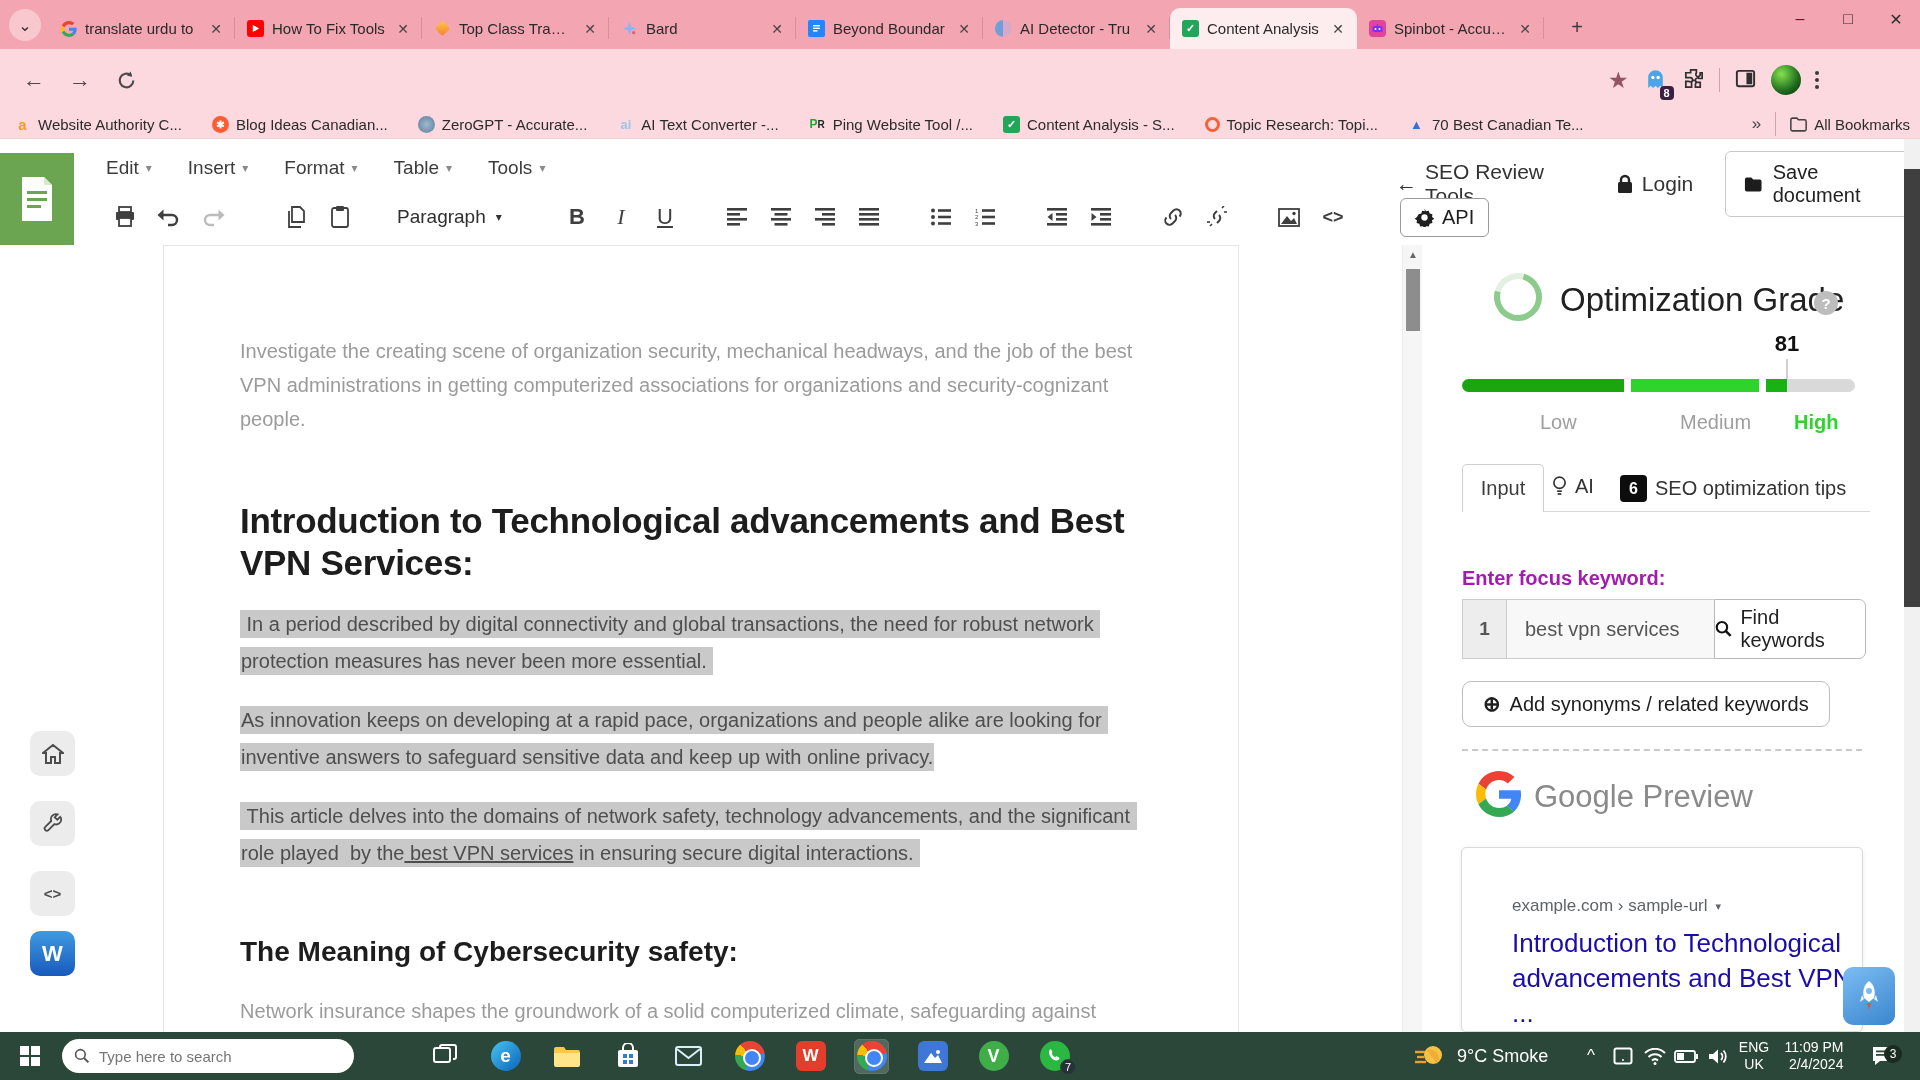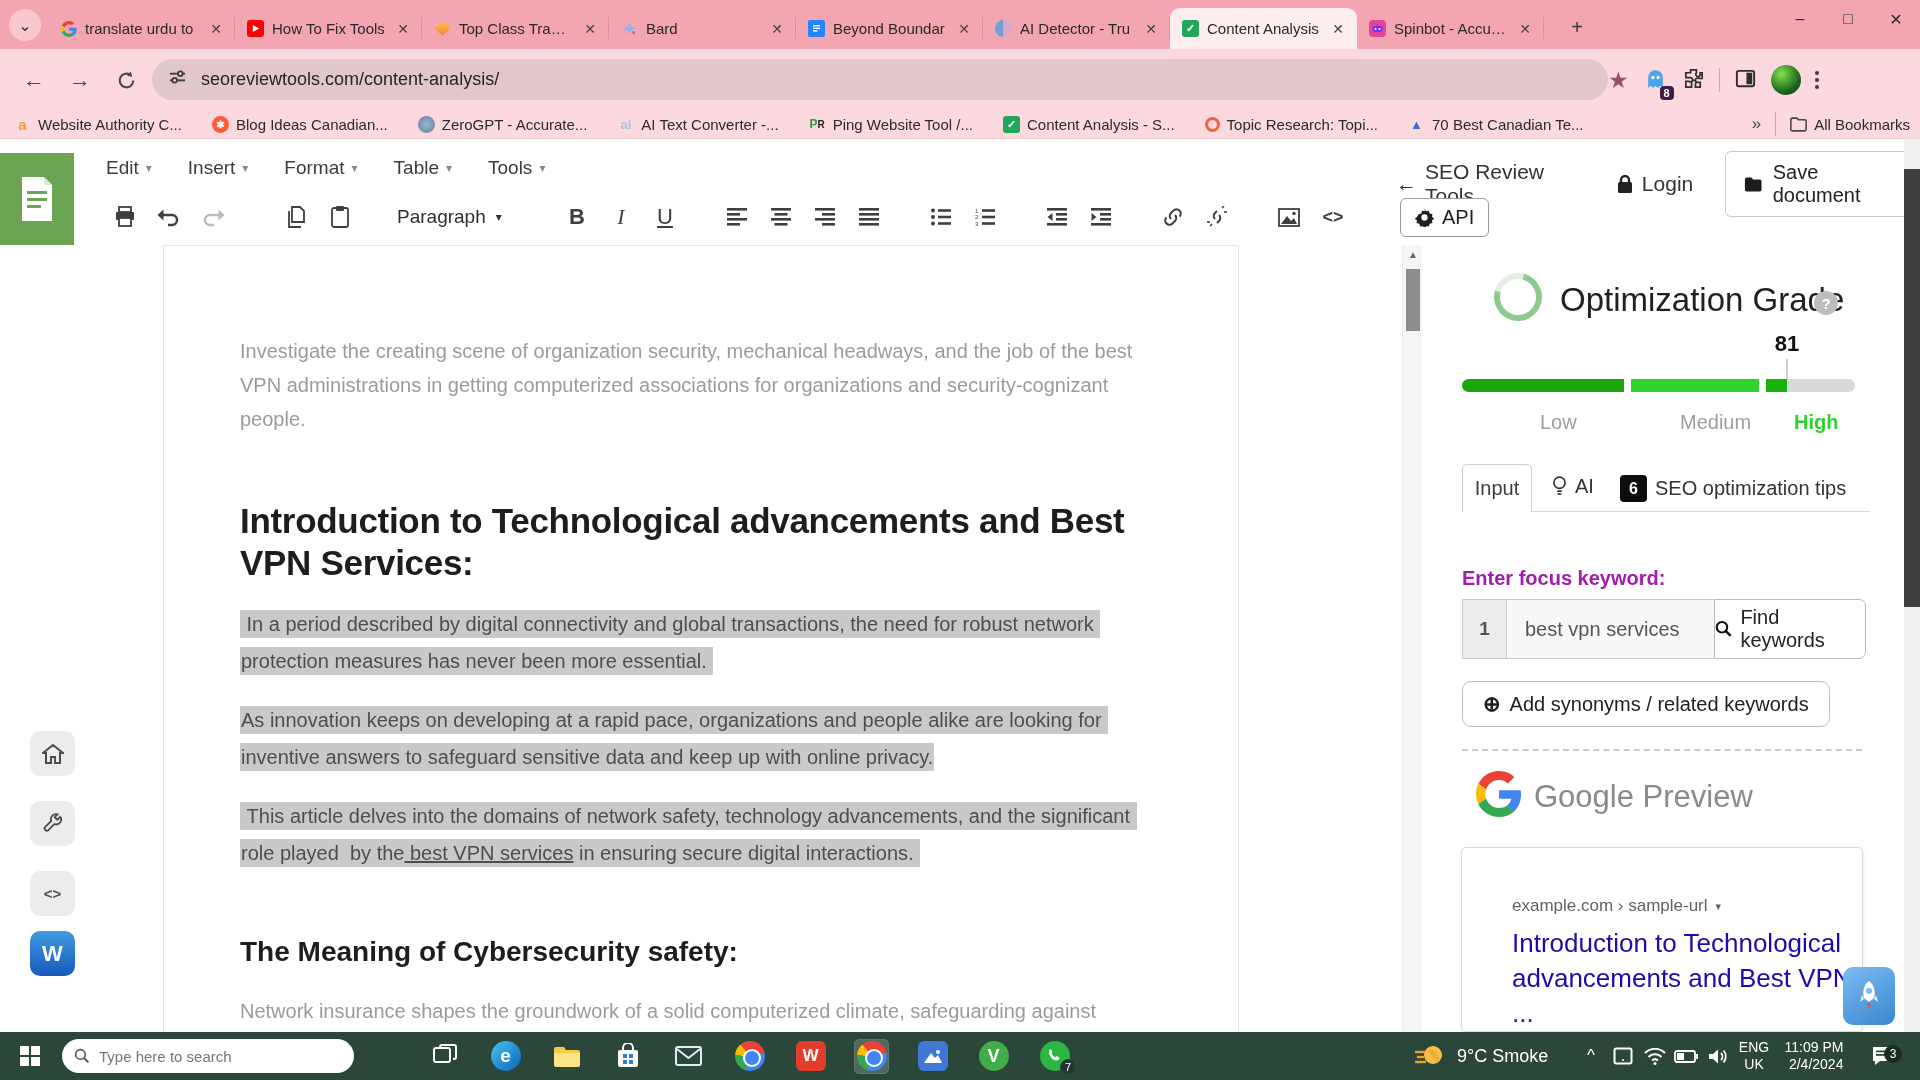--- a/index.html
+++ b/index.html
@@ -79,21 +79,21 @@
   .og-tick { position:absolute; left:1786px; top:220px; width:2px; height:20px; background:#cfcfcf; }
   .og-bar { position:absolute; left:1462px; top:240px; width:400px; height:13px; display:flex; gap:7px; }
   .og-bar .s1 { width:162px; border-radius:7px 0 0 7px; }
   .og-bar .s2 { width:128px; }
   .og-bar .s3 { width:89px; border-radius:0 7px 7px 0; position:relative; overflow:hidden; }
   .og-bar .s3 i { position:absolute; left:0; top:0; bottom:0; width:21px; }
   .og-labels { position:absolute; top:272px; font-size:20px; color:#9e9e9e; }
   .og-labels.l1 { left:1540px; } .og-labels.l2 { left:1680px; } .og-labels.l3 { left:1794px; font-weight:bold; }
 
   .ptab-line { position:absolute; left:1462px; top:372px; width:408px; height:1px; background:#d8d8d8; }
-  .ptab-input { position:absolute; left:1462px; top:325px; width:70px; height:48px; background:#fff; border:1px solid #cfcfcf; border-bottom:none; border-radius:5px 5px 0 0; display:flex; align-items:center; justify-content:center; font-size:20px; color:#3d3d3d; z-index:2; }
+  .ptab-input { position:absolute; left:1462px; top:325px; width:82px; height:48px; background:#fff; border:1px solid #cfcfcf; border-bottom:none; border-radius:5px 5px 0 0; display:flex; align-items:center; justify-content:center; font-size:20px; color:#3d3d3d; z-index:2; }
   .ptab { position:absolute; top:336px; display:flex; align-items:center; gap:8px; font-size:20px; color:#333; }
   .badge6 { width:27px; height:27px; background:#0d0d0d; color:#fff; border-radius:4px; display:flex; align-items:center; justify-content:center; font-size:16px; font-weight:bold; }
 
   .kw-label { position:absolute; left:1462px; top:428px; font-size:20px; font-weight:bold; color:#a21caf; }
   .kw-group { position:absolute; left:1462px; top:460px; height:60px; display:flex; }
   .kw-idx { width:44px; background:#ededed; border:1px solid #ccc; border-right:none; display:flex; align-items:center; justify-content:center; font-size:19px; color:#555; font-weight:bold; }
   .kw-input { width:208px; border:1px solid #ccc; border-right:none; background:#f8f8f8; font-size:20px; color:#555; padding-left:18px; outline:none; font-family:"Liberation Sans",sans-serif; }
   .kw-btn { width:152px; background:#fff; border:1px solid #b9b9b9; border-radius:0 7px 7px 0; display:flex; align-items:center; justify-content:center; gap:8px; font-size:20px; color:#222; }
   .syn-btn { position:absolute; left:1462px; top:542px; height:46px; padding:0 20px; border:1px solid #bdbdbd; border-radius:9px; background:#fff; display:flex; align-items:center; gap:9px; font-size:20px; color:#1e1e1e; }
   .syn-btn .pc { font-size:21px; font-weight:bold; }
@@ -221,29 +221,20 @@
 
   <div class="toolbar">
     <div class="navbtn" style="left:14px;">←</div>
     <div class="navbtn" style="left:60px;">→</div>
     <div class="navbtn" style="left:106px;">
         <svg width="21" height="21" viewBox="0 0 20 20">
           <path d="M16.5 10a6.5 6.5 0 1 1-2.2-4.9" fill="none" stroke="#4a4a4a" stroke-width="2"></path>
           <polygon points="14,1.5 15.5,6.5 10.5,5.5" fill="#4a4a4a"></polygon>
         </svg>
       </div>
-    <div class="omnibox">
-      <span><svg width="19" height="19" viewBox="0 0 20 20">
-            <line x1="2" y1="6" x2="18" y2="6" stroke="#3f3f3f" stroke-width="2"></line>
-            <circle cx="13" cy="6" r="2.4" fill="#fbd9de" stroke="#3f3f3f" stroke-width="2"></circle>
-            <line x1="2" y1="13" x2="18" y2="13" stroke="#3f3f3f" stroke-width="2"></line>
-            <circle cx="7" cy="13" r="2.4" fill="#fbd9de" stroke="#3f3f3f" stroke-width="2"></circle>
-          </svg></span>
-      <span class="url">seoreviewtools.com/content-analysis/</span>
-    </div>
     <div class="tb-right">
       <span style="color:#955465;font-size:23px;">★</span>
       <span style="position:relative;">
         <svg width="25" height="25" viewBox="0 0 24 24">
             <path d="M5 21V11a7 7 0 0 1 14 0v10l-2.4-2-2.3 2-2.3-2-2.3 2-2.3-2z" fill="#4aa5ea"></path>
             <circle cx="9.5" cy="11" r="1.6" fill="#fff"></circle>
             <circle cx="14.5" cy="11" r="1.6" fill="#fff"></circle>
           </svg>
         <span class="ext-badge">8</span>
       </span>

